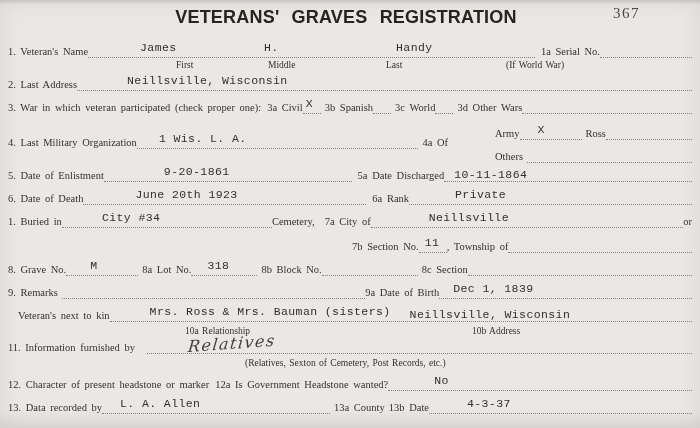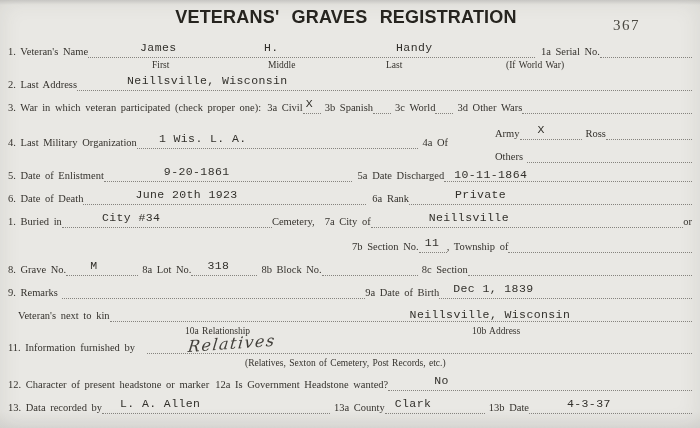--- a/index.html
+++ b/index.html
@@ -11,21 +11,21 @@
     position:relative;width:700px;height:428px;overflow:hidden;
     background:linear-gradient(180deg,#cfcecb 0,var(--paper) 5px,var(--paper) 96%,#deddda 100%);
     box-shadow:inset 0 0 22px rgba(60,58,50,0.10);
   }
   .title{
     position:absolute;top:7px;left:0;width:692px;text-align:center;
     font-family:"Liberation Sans",sans-serif;font-weight:bold;font-size:18px;
     letter-spacing:0.2px;word-spacing:7px;color:#26241f;
   }
   .pagenum{
-    position:absolute;top:5px;left:613px;font-size:15px;color:#4a4841;letter-spacing:1.5px;margin-top:12px;
+    position:absolute;top:5px;left:613px;font-size:15px;color:#4a4841;letter-spacing:1.5px;
   }
   .row{position:absolute;display:flex;align-items:flex-end;height:14px;}
   .lbl{
     font-size:10.5px;color:var(--ink);white-space:nowrap;word-spacing:2px;
     line-height:12px;flex:0 0 auto;
   }
   .gap{margin-left:6px;}
   .gap-s{margin-left:4px;}
   .gap-m{margin-left:10px;}
   .dots{
@@ -59,21 +59,21 @@
     <span class="lbl">1. Veteran's Name</span>
     <span class="dots">
       <span class="typed up" style="left:52px;">James</span>
       <span class="typed up" style="left:176px;">H.</span>
       <span class="typed up" style="left:308px;">Handy</span>
     </span>
     <span class="lbl gap">1a Serial No.</span>
     <span class="dots fx" style="width:92px;"></span>
   </div>
   <div class="row" style="top:59px;left:0;right:0;height:11px;">
-    <span class="sub" style="left:152px;text-align:center;">First</span>
+    <span class="sub" style="left:176px;text-align:center;">First</span>
     <span class="sub" style="left:268px;">Middle</span>
     <span class="sub" style="left:386px;">Last</span>
     <span class="sub" style="left:506px;">(If World War)</span>
   </div>
 
   <div class="row" style="top:77px;left:8px;right:8px;">
     <span class="lbl">2. Last Address</span>
     <span class="dots">
       <span class="typed up" style="left:50px;">Neillsville, Wisconsin</span>
     </span>
@@ -177,20 +177,21 @@
     <span class="dots gap-s" style="flex:1.2;"></span>
     <span class="lbl">9a Date of Birth</span>
     <span class="dots">
       <span class="typed up" style="left:14px;">Dec 1, 1839</span>
     </span>
   </div>
 
   <div class="row" style="top:308px;left:18px;right:8px;">
     <span class="lbl">Veteran's next to kin</span>
     <span class="dots">
+      <span class="typed up" style="left:40px;">Mrs. Ross &amp; Mrs. Bauman (sisters)</span>
       <span class="typed" style="left:300px;">Neillsville, Wisconsin</span>
     </span>
   </div>
   <div class="row" style="top:325px;left:0;right:0;height:11px;">
     <span class="sub" style="left:185px;">10a Relationship</span>
     <span class="sub" style="left:472px;">10b Address</span>
   </div>
 
   <div class="row" style="top:340px;left:8px;right:8px;gap:12px;">
     <span class="lbl">11. Information furnished by</span>
@@ -209,22 +210,19 @@
       <span class="typed up" style="left:14px;margin-left:32px;">No</span>
     </span>
   </div>
 
   <div class="row" style="top:400px;left:8px;right:8px;">
     <span class="lbl">13. Data recorded by</span>
     <span class="dots fx" style="width:228px;">
       <span class="typed up" style="left:18px;">L. A. Allen</span>
     </span>
     <span class="lbl gap-s">13a County</span>
-    <span class="dots fx" style="width:100px;">
-      <span class="typed up" style="left:10px;">Clark</span>
-    </span>
     <span class="lbl gap-s">13b Date</span>
     <span class="dots">
       <span class="typed up" style="left:38px;">4-3-37</span>
     </span>
   </div>
 
 </div>
 
 </body></html>

